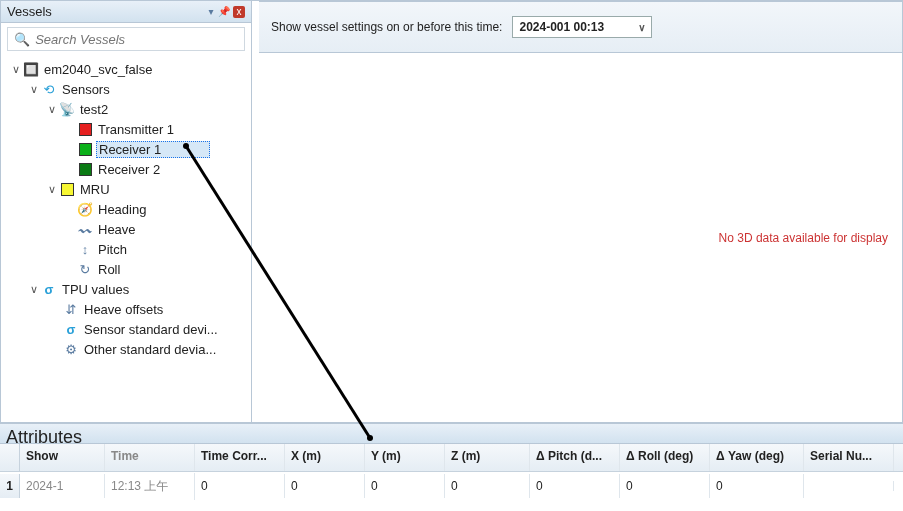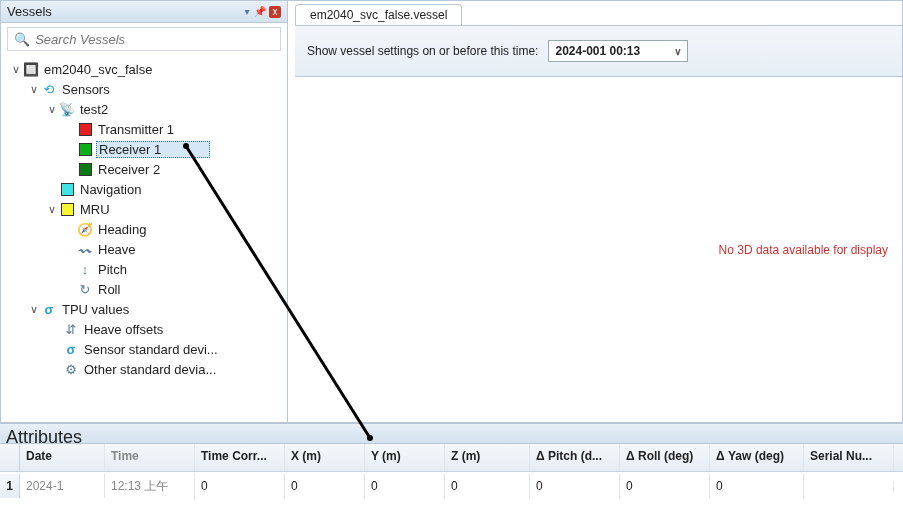--- a/index.html
+++ b/index.html
@@ -1,20 +1,20 @@
 <!DOCTYPE html>
 <html><head>
 <meta charset="utf-8">
 <style>
   * { box-sizing: border-box; margin: 0; padding: 0; }
   html, body { width: 903px; height: 511px; font-family: "Segoe UI", Arial, sans-serif; font-size: 13px; color: #222; background: #fff; overflow: hidden; }
   body { display: flex; flex-direction: column; }
 
   .top-area { display: flex; height: 423px; }
-  .vessels-panel { width: 288px; border: 1px solid #b8c7d6; display: flex; flex-direction: column; background: #fff; }
+  .vessels-panel { width: 252px; border: 1px solid #b8c7d6; display: flex; flex-direction: column; background: #fff; }
   .vessels-title {
     background: linear-gradient(#e8f0f8, #d2e2ef);
     border-bottom: 1px solid #b8c7d6;
     padding: 3px 6px;
     font-size: 13px;
     display: flex; align-items: center; justify-content: space-between;
     height: 22px;
   }
   .vessels-title .title-icons { display:flex; gap:2px; }
   .title-icons span { width:12px; height:12px; display:inline-flex; align-items:center; justify-content:center; font-size:10px; color:#5a7ba0; }
@@ -131,27 +131,20 @@
           </span>
         <span class="lbl sel" style="padding-right:48px">Receiver 1</span>
       </div>
       <div class="row ind4b">
         <span class="ico">
             <span class="sq" style="background:#0a7a14"></span>
           </span>
         <span class="lbl">Receiver 2</span>
       </div>
       <div class="row ind3">
-        <span class="exp">&nbsp;</span>
-        <span class="ico">
-            <span class="sq" style="background:#3fe4e4"></span>
-          </span>
-        <span class="lbl">Navigation</span>
-      </div>
-      <div class="row ind3">
         <span class="exp">∨</span>
         <span class="ico">
             <span class="sq" style="background:#f7f733"></span>
           </span>
         <span class="lbl">MRU</span>
       </div>
       <div class="row ind4b">
         <span class="ico" style="color:#5a7ba0">🧭</span>
         <span class="lbl">Heading</span>
       </div>
@@ -181,46 +174,41 @@
         <span class="lbl">Sensor standard devi...</span>
       </div>
       <div class="row ind4">
         <span class="ico" style="color:#5a7ba0">⚙</span>
         <span class="lbl">Other standard devia...</span>
       </div>
     </div>
   </div>
 
   <div class="right-panel">
-    <div class="tab-strip">
-      <div class="tab">
-        <span>em2040_svc_false.vessel</span>
-      </div>
-    </div>
     <div class="settings-bar">
       <span class="label">Show vessel settings on or before this time:</span>
       <div class="combo">
         <span>2024-001 00:13</span>
         <span class="caret">∨</span>
       </div>
     </div>
     <div class="viewer">
       <span class="no3d">No 3D data available for display</span>
     </div>
   </div>
 </div>
 
 <div class="attributes-panel">
   <div class="attr-title">
     <span>Attributes</span>
   </div>
   <div class="attr-table">
     <div class="attr-head">
       <div class="c rownum"></div>
-      <div class="c date">Date</div>
+      <div class="c date">Show</div>
       <div class="c time">Time</div>
       <div class="c tc">Time Corr...</div>
       <div class="c x">X (m)</div>
       <div class="c y">Y (m)</div>
       <div class="c z">Z (m)</div>
       <div class="c dp">Δ Pitch (d...</div>
       <div class="c dr">Δ Roll (deg)</div>
       <div class="c dy">Δ Yaw (deg)</div>
       <div class="c sn">Serial Nu...</div>
     </div>

